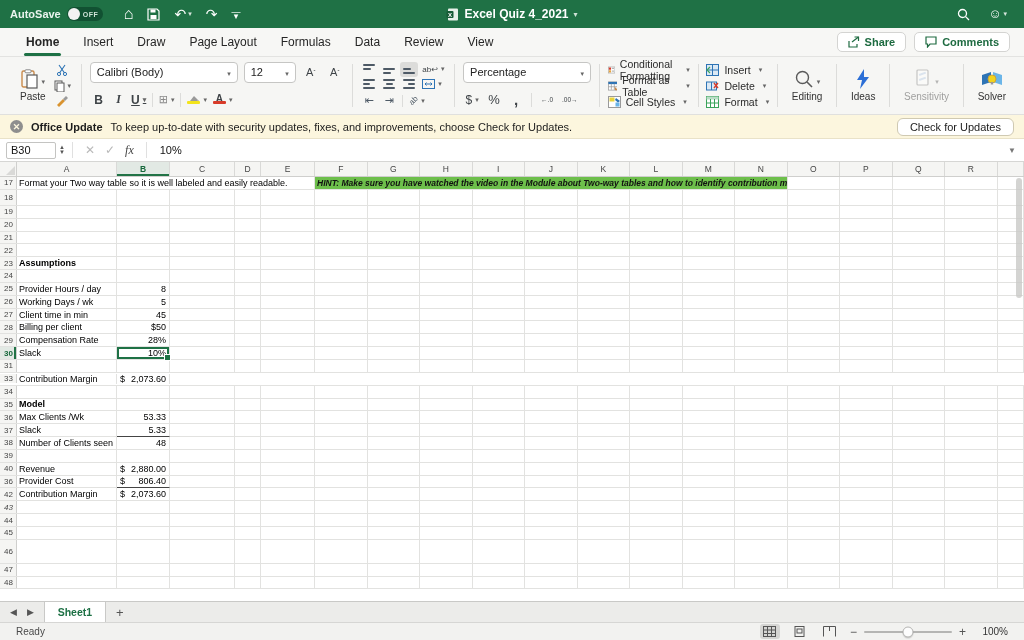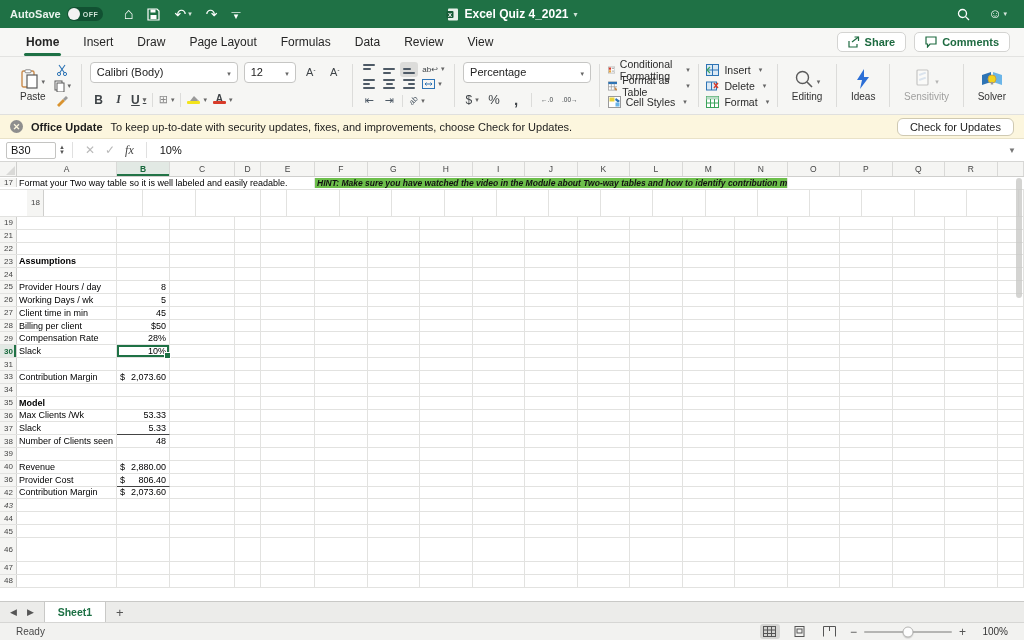--- a/index.html
+++ b/index.html
@@ -549,31 +549,31 @@
       <div class="chead" style="width: 52.5px;">L</div>
       <div class="chead" style="width: 52.5px;">M</div>
       <div class="chead" style="width: 52.5px;">N</div>
       <div class="chead" style="width: 52.5px;">O</div>
       <div class="chead" style="width: 52.5px;">P</div>
       <div class="chead" style="width: 52.5px;">Q</div>
       <div class="chead" style="width: 52.5px;">R</div>
       <div class="chead" style="flex: 1 1 0%;"></div>
     </div>
   <div>
-      <div class="grow" style="height: 12.8485px; align-items: center;">
+      <div class="grow" style="height: 12.8485px;">
         <div class="rhead">17</div>
         <div class="gcell" style="width: 298px;">Format your Two way table so it is well labeled and easily readable.</div>
         <div class="gcell hint" style="width: 472.5px;">HINT: Make sure you have watched the video in the Module about Two-way tables and how to identify contribution margins</div>
         <div class="gcell" style="width: 52.5px;"></div>
         <div class="gcell" style="width: 52.5px;"></div>
         <div class="gcell" style="width: 52.5px;"></div>
         <div class="gcell" style="width: 52.5px;"></div>
         <div class="gcell" style="flex: 1 1 0%;"></div>
       </div>
-      <div class="grow" style="height: 27px; padding-left: 27px;">
+      <div class="grow" style="height: 16px;">
         <div class="rhead">18</div>
         <div class="gcell" style="width: 100px;"></div>
         <div class="gcell" style="width: 53px;"></div>
         <div class="gcell" style="width: 65px;"></div>
         <div class="gcell" style="width: 26px;"></div>
         <div class="gcell" style="width: 54px;"></div>
         <div class="gcell" style="width: 52.5px;"></div>
         <div class="gcell" style="width: 52.5px;"></div>
         <div class="gcell" style="width: 52.5px;"></div>
         <div class="gcell" style="width: 52.5px;"></div>
@@ -583,20 +583,42 @@
         <div class="gcell" style="width: 52.5px;"></div>
         <div class="gcell" style="width: 52.5px;"></div>
         <div class="gcell" style="width: 52.5px;"></div>
         <div class="gcell" style="width: 52.5px;"></div>
         <div class="gcell" style="width: 52.5px;"></div>
         <div class="gcell" style="width: 52.5px;"></div>
         <div class="gcell" style="flex: 1 1 0%;"></div>
       </div>
       <div class="grow" style="height: 12.8485px;">
         <div class="rhead">19</div>
+        <div class="gcell" style="width: 100px;"></div>
+        <div class="gcell" style="width: 53px;"></div>
+        <div class="gcell" style="width: 65px;"></div>
+        <div class="gcell" style="width: 26px;"></div>
+        <div class="gcell" style="width: 54px;"></div>
+        <div class="gcell" style="width: 52.5px;"></div>
+        <div class="gcell" style="width: 52.5px;"></div>
+        <div class="gcell" style="width: 52.5px;"></div>
+        <div class="gcell" style="width: 52.5px;"></div>
+        <div class="gcell" style="width: 52.5px;"></div>
+        <div class="gcell" style="width: 52.5px;"></div>
+        <div class="gcell" style="width: 52.5px;"></div>
+        <div class="gcell" style="width: 52.5px;"></div>
+        <div class="gcell" style="width: 52.5px;"></div>
+        <div class="gcell" style="width: 52.5px;"></div>
+        <div class="gcell" style="width: 52.5px;"></div>
+        <div class="gcell" style="width: 52.5px;"></div>
+        <div class="gcell" style="width: 52.5px;"></div>
+        <div class="gcell" style="flex: 1 1 0%;"></div>
+      </div>
+      <div class="grow" style="height: 12.8485px;">
+        <div class="rhead">20</div>
         <div class="gcell" style="width: 100px;"></div>
         <div class="gcell" style="width: 53px;"></div>
         <div class="gcell" style="width: 65px;"></div>
         <div class="gcell" style="width: 26px;"></div>
         <div class="gcell" style="width: 54px;"></div>
         <div class="gcell" style="width: 52.5px;"></div>
         <div class="gcell" style="width: 52.5px;"></div>
         <div class="gcell" style="width: 52.5px;"></div>
         <div class="gcell" style="width: 52.5px;"></div>
         <div class="gcell" style="width: 52.5px;"></div>
@@ -845,21 +867,21 @@
         <div class="gcell" style="width: 52.5px;"></div>
         <div class="gcell" style="width: 52.5px;"></div>
         <div class="gcell" style="width: 52.5px;"></div>
         <div class="gcell" style="width: 52.5px;"></div>
         <div class="gcell" style="width: 52.5px;"></div>
         <div class="gcell" style="width: 52.5px;"></div>
         <div class="gcell" style="width: 52.5px;"></div>
         <div class="gcell" style="width: 52.5px;"></div>
         <div class="gcell" style="flex: 1 1 0%;"></div>
       </div>
-      <div class="grow" style="height: 12.8485px;">
+      <div class="grow" style="height: 12.8485px; align-items: center;">
         <div class="rhead">33</div>
         <div class="gcell" style="width: 100px;">Contribution Margin</div>
         <div class="gcell acct" style="width: 53px;">
           <span>$</span>
           <span>2,073.60</span>
         </div>
         <div class="gcell" style="width: 65px;"></div>
         <div class="gcell" style="width: 26px;"></div>
         <div class="gcell" style="width: 54px;"></div>
         <div class="gcell" style="width: 52.5px;"></div>

